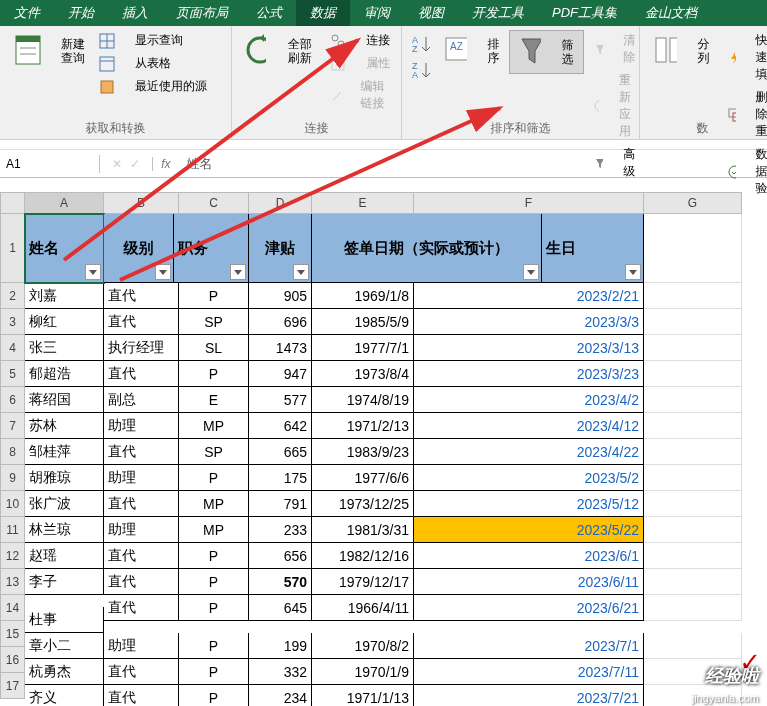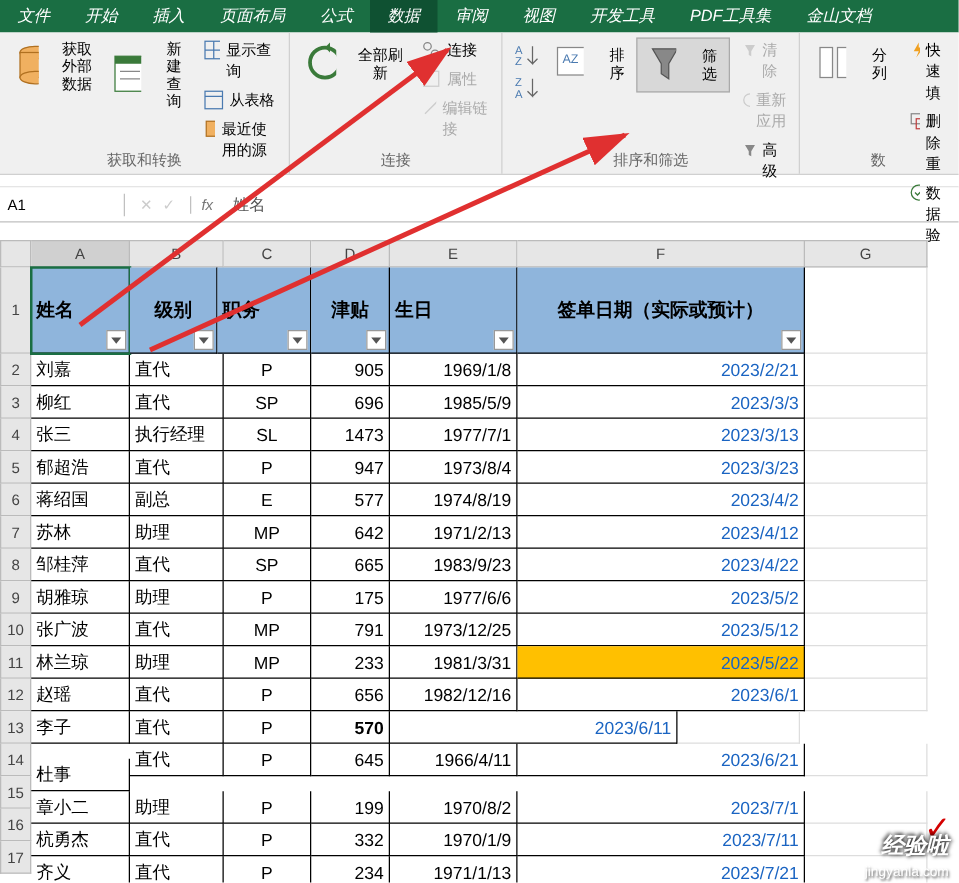--- a/index.html
+++ b/index.html
@@ -12,21 +12,21 @@
 
 
 .ribbon { display: flex; background: #f0f0f0; border-bottom: 1px solid #d0d0d0; height: 114px; }
 .ribbon-group { border-right: 1px solid #d0d0d0; padding: 4px 6px 2px 6px; display: flex; flex-direction: column; position: relative; }
 .ribbon-group-label { text-align: center; color: #666; font-size: 12px; padding-top: 2px; position: absolute; bottom: 2px; left: 0; right: 0; }
 .ribbon-body { display: flex; align-items: flex-start; flex: 1; }
 .ribbon-big { display: flex; align-items: center; padding: 2px 6px; cursor: pointer; gap: 17px; }
 .ribbon-big svg { margin-bottom: 2px; }
 .ribbon-big-label { font-size: 12px; text-align: center; line-height: 14px; }
 .ribbon-small-list { display: flex; flex-direction: column; gap: 2px; margin-left: 4px; }
-.ribbon-small { display: flex; align-items: flex-start; gap: 5px; padding: 2px 4px; cursor: pointer; font-size: 12px; }
+.ribbon-small { display: flex; align-items: center; gap: 20px; padding: 2px 4px; cursor: pointer; font-size: 12px; }
 .ribbon-small svg { width: 16px; height: 16px; }
 
 
 .formula-area { display: flex; align-items: center; height: 28px; border-bottom: 1px solid #c0c0c0; background: #fff; }
 .name-box { width: 100px; border-right: 1px solid #c0c0c0; padding: 2px 6px; font-size: 12px; }
 .fx-btns { display: flex; align-items: center; padding: 0 8px; border-right: 1px solid #c0c0c0; color: #999; }
 .fx-label { font-style: italic; padding: 0 8px; color: #777; }
 .formula-input { flex: 1; padding: 2px 8px; font-size: 13px; color: #555; }
 
 .spacer { height: 10px; border-bottom: 1px solid #ddd; }
@@ -83,29 +83,20 @@
   <div class="tab">审阅</div>
   <div class="tab">视图</div>
   <div class="tab">开发工具</div>
   <div class="tab">PDF工具集</div>
   <div class="tab">金山文档</div>
 </div>
 
 <div class="ribbon">
   <div class="ribbon-group" style="width:232px">
     <div class="ribbon-body">
-      <div class="ribbon-big">
-        <svg width="32" height="36">
-            <ellipse cx="16" cy="8" rx="12" ry="5" fill="#f0b060" stroke="#b07020"></ellipse>
-            <rect x="4" y="8" width="24" height="20" fill="#f0b060" stroke="#b07020"></rect>
-            <ellipse cx="16" cy="28" rx="12" ry="5" fill="#f0b060" stroke="#b07020"></ellipse>
-          </svg>
-        <div class="ribbon-big-label" style="white-space:pre-line">获取
-外部数据</div>
-      </div>
       <div class="ribbon-big">
         <svg width="32" height="36">
             <rect x="4" y="4" width="24" height="28" fill="#fff" stroke="#3a7a3a"></rect>
             <rect x="4" y="4" width="24" height="6" fill="#3a7a3a"></rect>
             <line x1="8" y1="16" x2="24" y2="16" stroke="#888"></line>
             <line x1="8" y1="22" x2="24" y2="22" stroke="#888"></line>
           </svg>
         <div class="ribbon-big-label" style="white-space:pre-line">新建
 查询</div>
       </div>
@@ -313,26 +304,26 @@
             <div class="filter-btn"></div>
           </div>
           <div class="cell header-cell wB left" style="height: 69px;">
             <span>职务</span>
             <div class="filter-btn"></div>
           </div>
           <div class="cell header-cell wD" style="height: 69px;">
             <span>津贴</span>
             <div class="filter-btn"></div>
           </div>
+          <div class="cell header-cell wF" style="height: 69px;">
+            <span>签单日期（实际或预计）</span>
+            <div class="filter-btn"></div>
+          </div>
           <div class="cell header-cell wE left" style="height: 69px;">
             <span>生日</span>
-            <div class="filter-btn"></div>
-          </div>
-          <div class="cell header-cell wF" style="height: 69px;">
-            <span>签单日期（实际或预计）</span>
             <div class="filter-btn"></div>
           </div>
           <div class="cell extra wG" style="height: 69px;"></div>
         </div>
         <div class="data-row">
           <div class="cell wA" style="height: 26px;">刘嘉</div>
           <div class="cell wB" style="height: 26px;">直代</div>
           <div class="cell wC center" style="height: 26px;">P</div>
           <div class="cell wD num" style="height: 26px;">905</div>
           <div class="cell wE num" style="height: 26px;">1969/1/8</div>
@@ -427,20 +418,21 @@
           <div class="cell wD num" style="height: 26px;">656</div>
           <div class="cell wE num" style="height: 26px;">1982/12/16</div>
           <div class="cell wF blue-link" style="height: 26px;">2023/6/1</div>
           <div class="cell wG extra" style="height: 26px;"></div>
         </div>
         <div class="data-row">
           <div class="cell wA" style="height: 26px;">李子</div>
           <div class="cell wB" style="height: 26px;">直代</div>
           <div class="cell wC center" style="height: 26px;">P</div>
           <div class="cell wD num" style="height: 26px; font-weight: bold;">570</div>
+          <div class="cell wE num" style="height: 26px;">1979/12/17</div>
           <div class="cell wF blue-link" style="height: 26px;">2023/6/11</div>
           <div class="cell wG extra" style="height: 26px;"></div>
         </div>
         <div class="data-row">
           <div class="cell wA" style="height: 26px; margin-top: 12px;">杜事</div>
           <div class="cell wB" style="height: 26px;">直代</div>
           <div class="cell wC center" style="height: 26px;">P</div>
           <div class="cell wD num" style="height: 26px;">645</div>
           <div class="cell wE num" style="height: 26px;">1966/4/11</div>
           <div class="cell wF blue-link" style="height: 26px;">2023/6/21</div>

